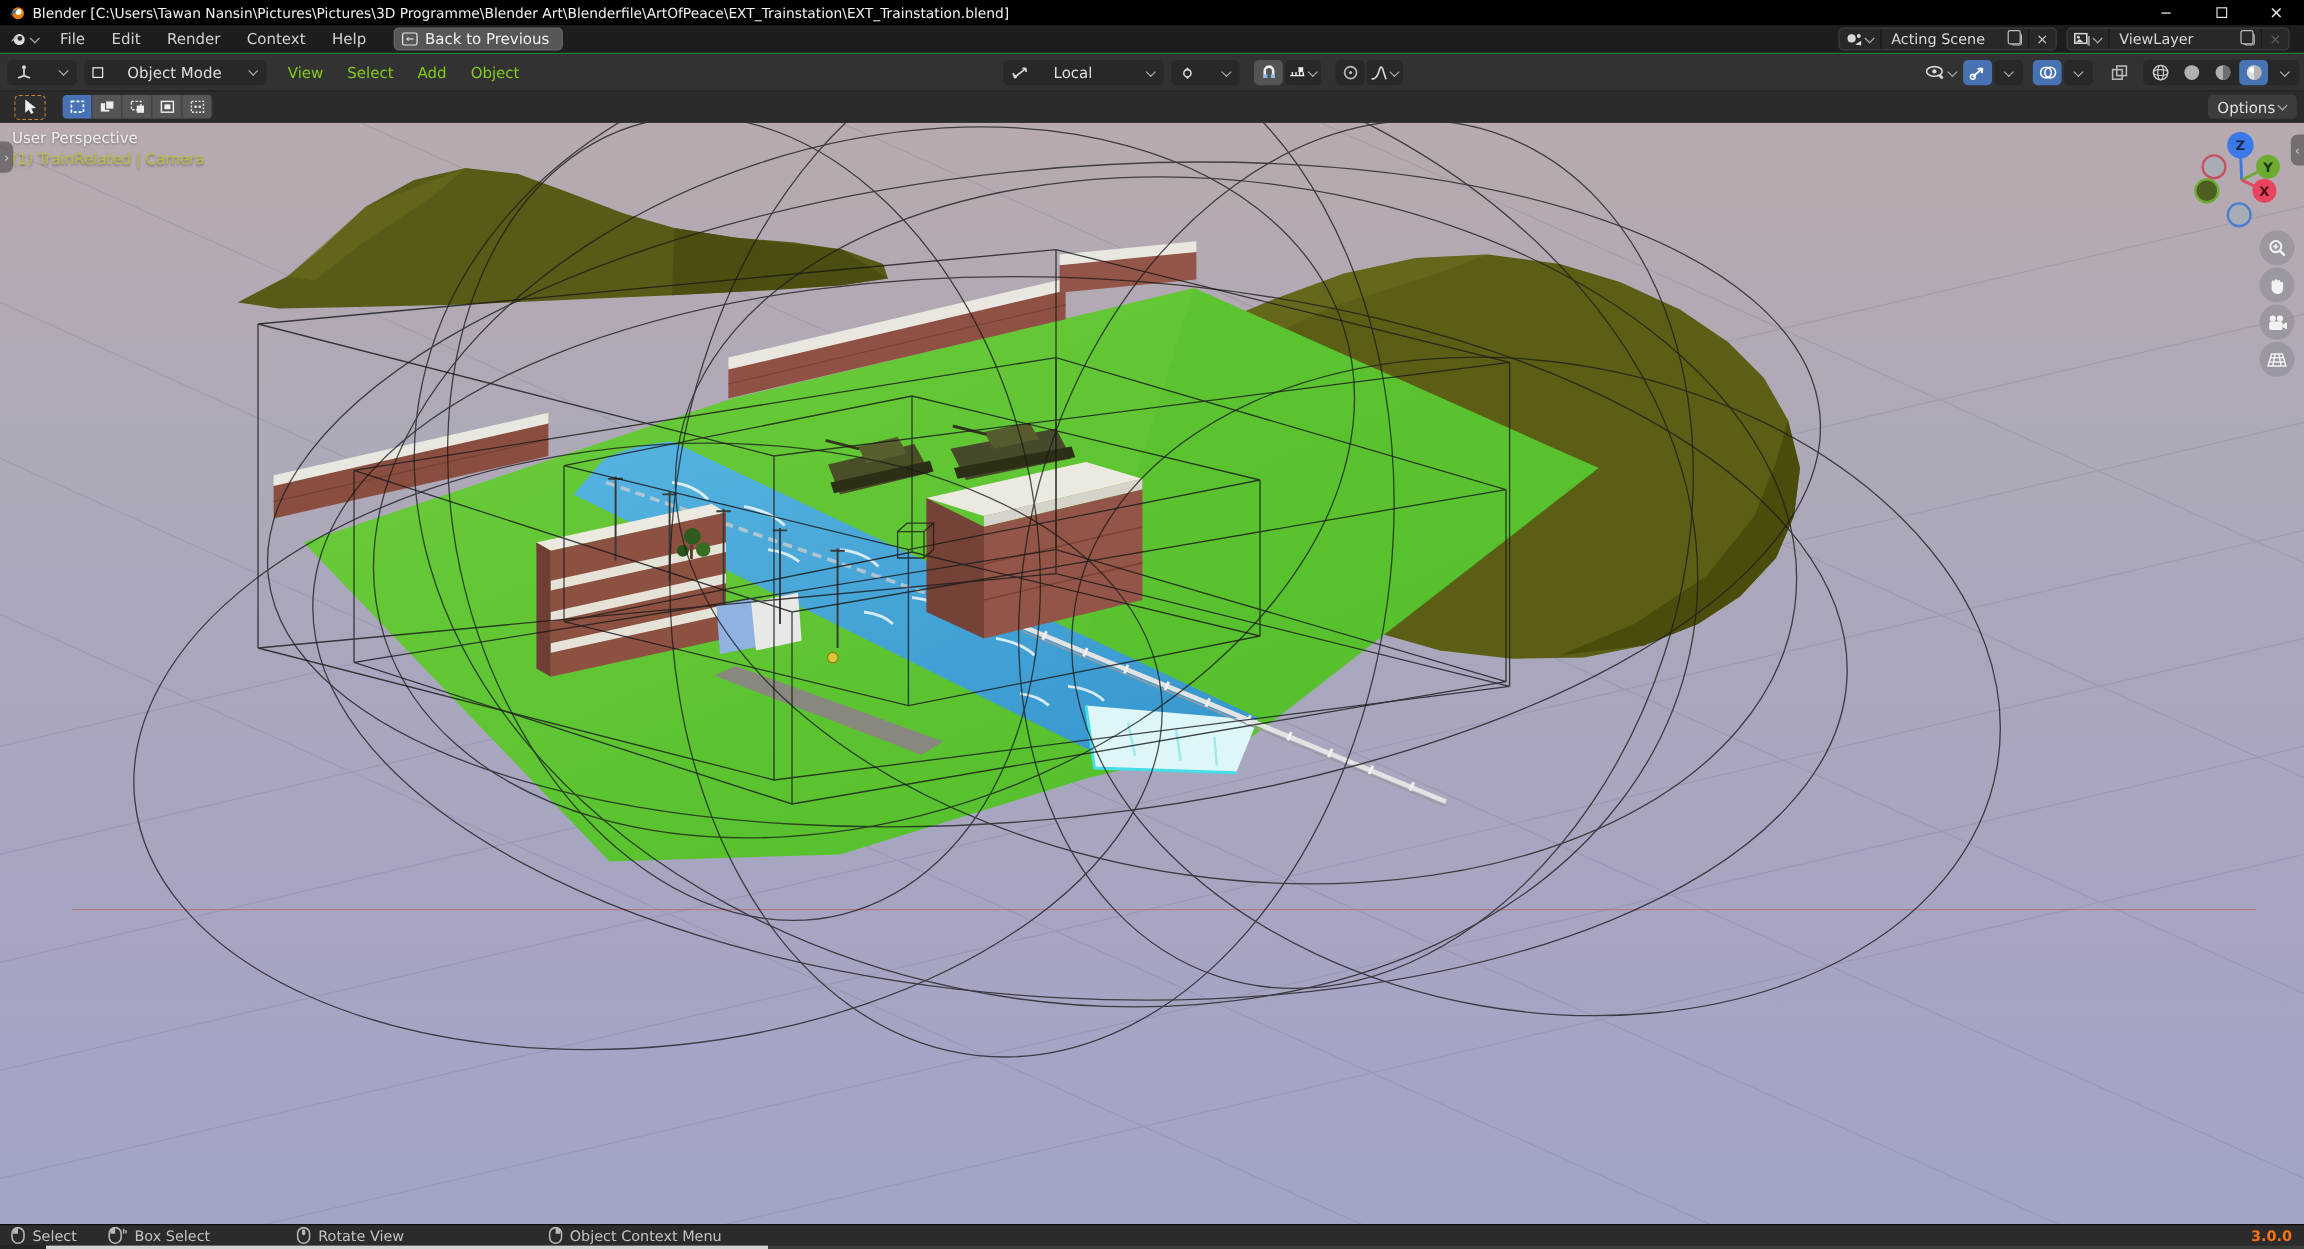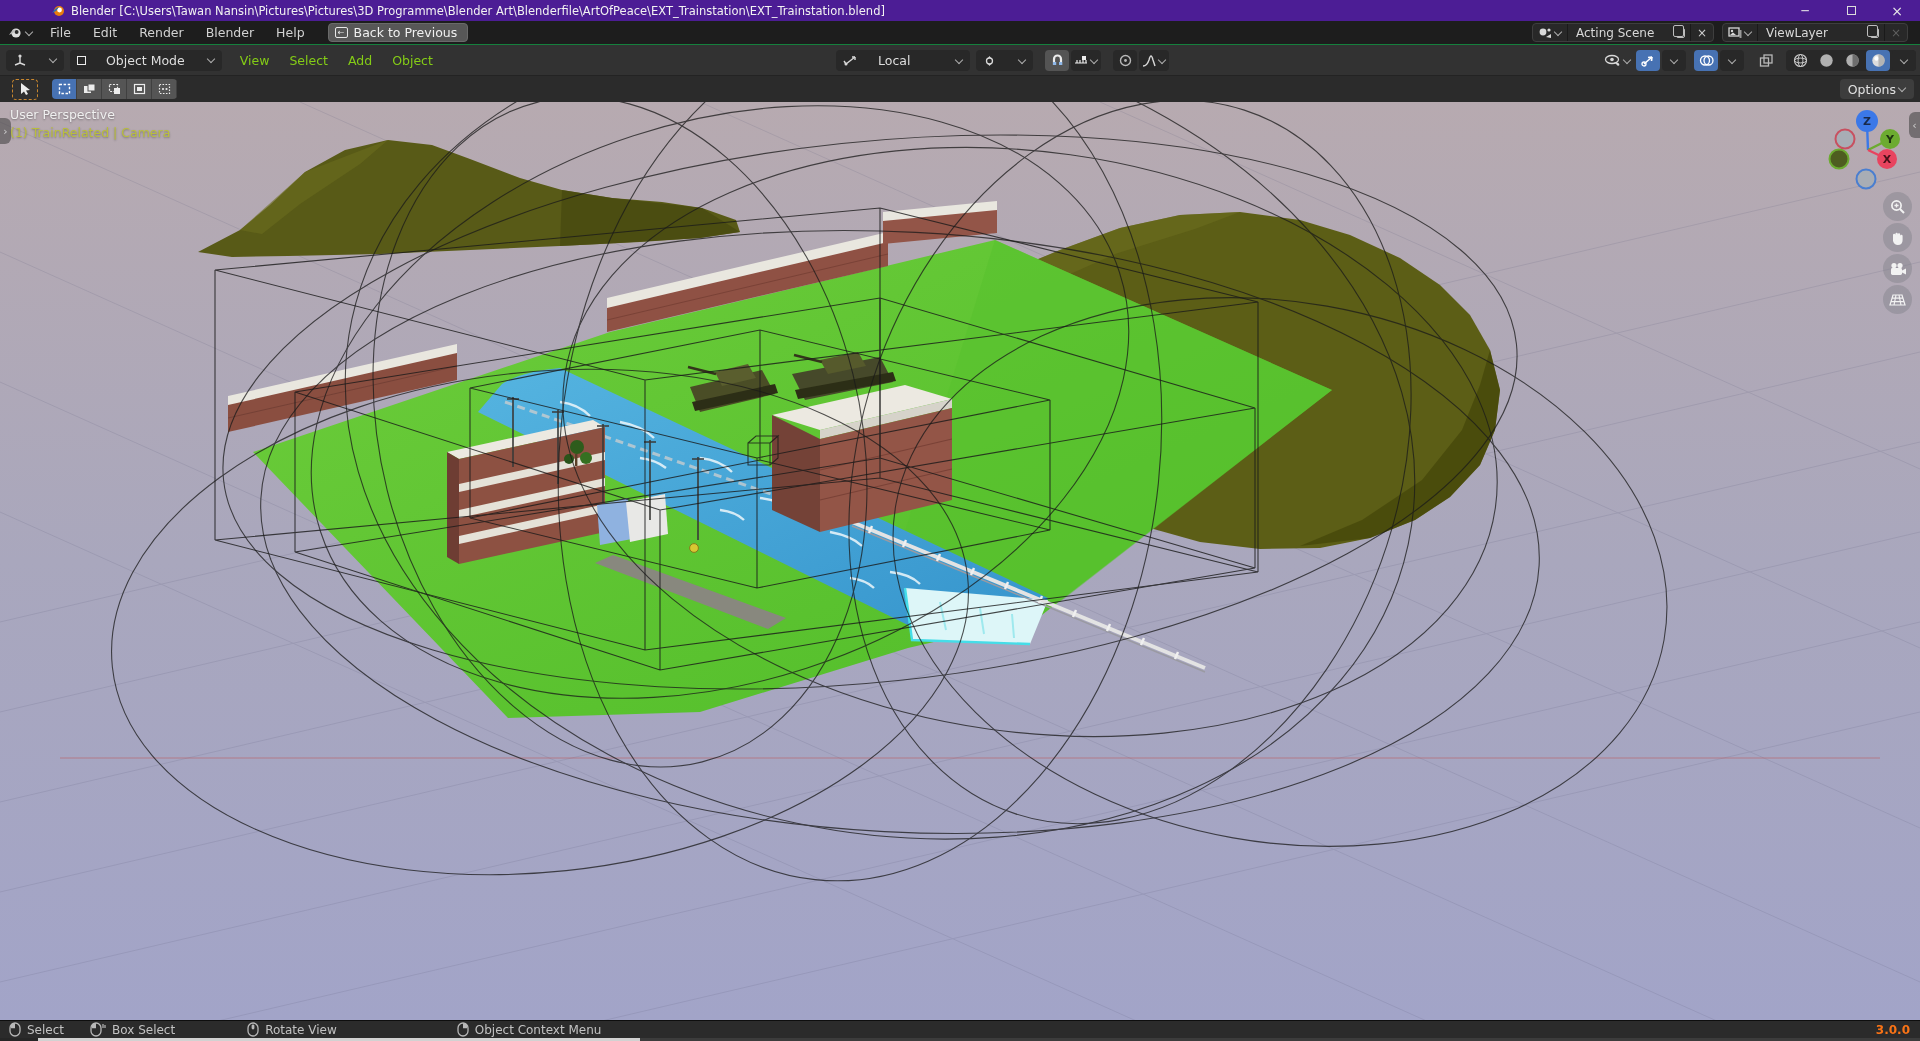--- a/index.html
+++ b/index.html
@@ -1,21 +1,21 @@
 <!DOCTYPE html>
 <html><head>
 <meta charset="utf-8">
 <style>
   * { margin:0; padding:0; box-sizing:border-box; }
   html,body { width:1920px; height:1041px; overflow:hidden; background:#1d1d1d;
     font-family:"DejaVu Sans","Liberation Sans",sans-serif; }
   .bar { position:absolute; left:0; width:1920px; display:flex; align-items:center; }
 
   
-  #titlebar { top:0; height:21px; background:#4c1d95;padding-left:44px; }
+  #titlebar { top:0; height:21px; background:#000000; }
   #titlebar .title { color:#f2f2f2; font-size:11.5px; margin-left:6px; white-space:nowrap; }
   .winbtns { position:absolute; right:0; top:0; height:21px; display:flex; }
   .winbtn { width:46px; height:21px; display:flex; align-items:center; justify-content:center;
     color:#e8e8e8; font-size:12px; }
   .maxbox { width:9px; height:9px; border:1px solid #dcdcdc; }
   #close-btn { font-size:14px; }
 
   
   #menubar { top:21px; height:24px; background:#1d1d1d; border-bottom:1px solid #15803d; }
   .menu-item { color:#d2d2d2; font-size:12.5px; padding:0 11px; height:100%; display:flex; align-items:center; }
@@ -111,21 +111,21 @@
     <svg width="15" height="12">
       <circle cx="8" cy="6" r="4.6" fill="#dedede"></circle>
         <circle cx="8.6" cy="5" r="2" fill="#2a2a2a"></circle>
       <path d="M1,8 Q4,3 8,2 L5,6 Z" fill="#bdbdbd"></path>
     </svg>
       <span class="chev"></span>
   </div>
   <div class="menu-item">File</div>
   <div class="menu-item">Edit</div>
   <div class="menu-item">Render</div>
-  <div class="menu-item">Blender</div>
+  <div class="menu-item">Context</div>
   <div class="menu-item">Help</div>
   <div class="back-btn">
     <span class="back-ic">←</span>
     <span>Back to Previous</span>
   </div>
 
   <div class="selgroup" id="scene-group">
     <div class="selcell">
       <svg width="14" height="12">
         <circle cx="5" cy="5" r="3.4" fill="#d8d8d8"></circle>

